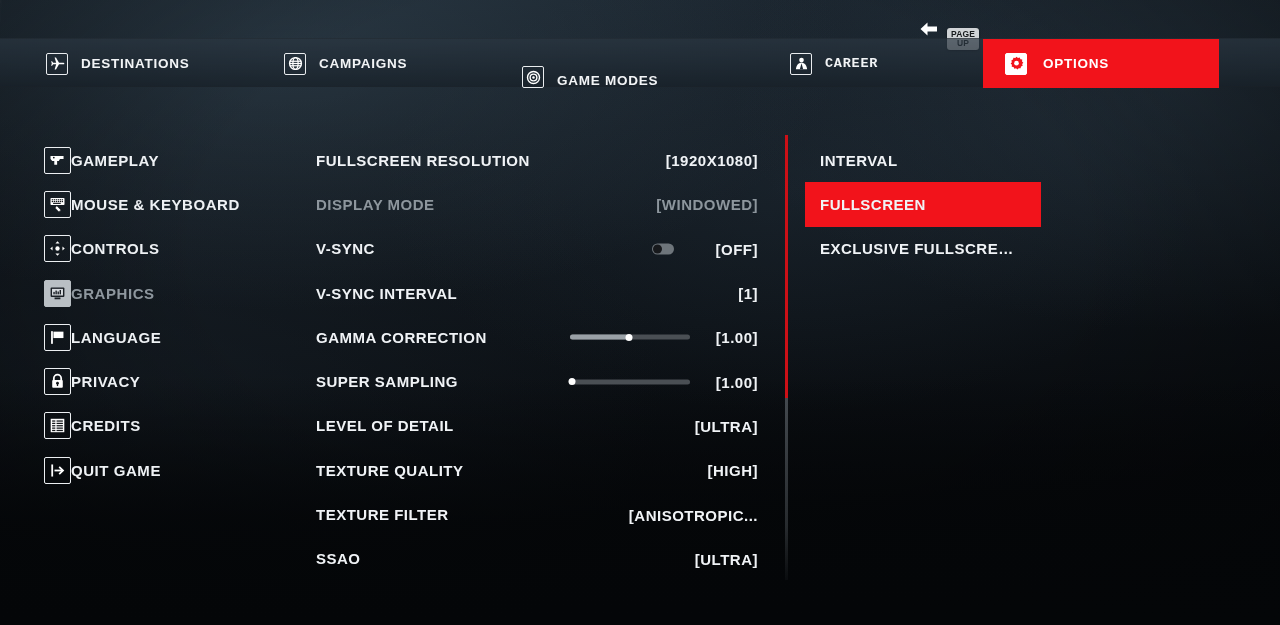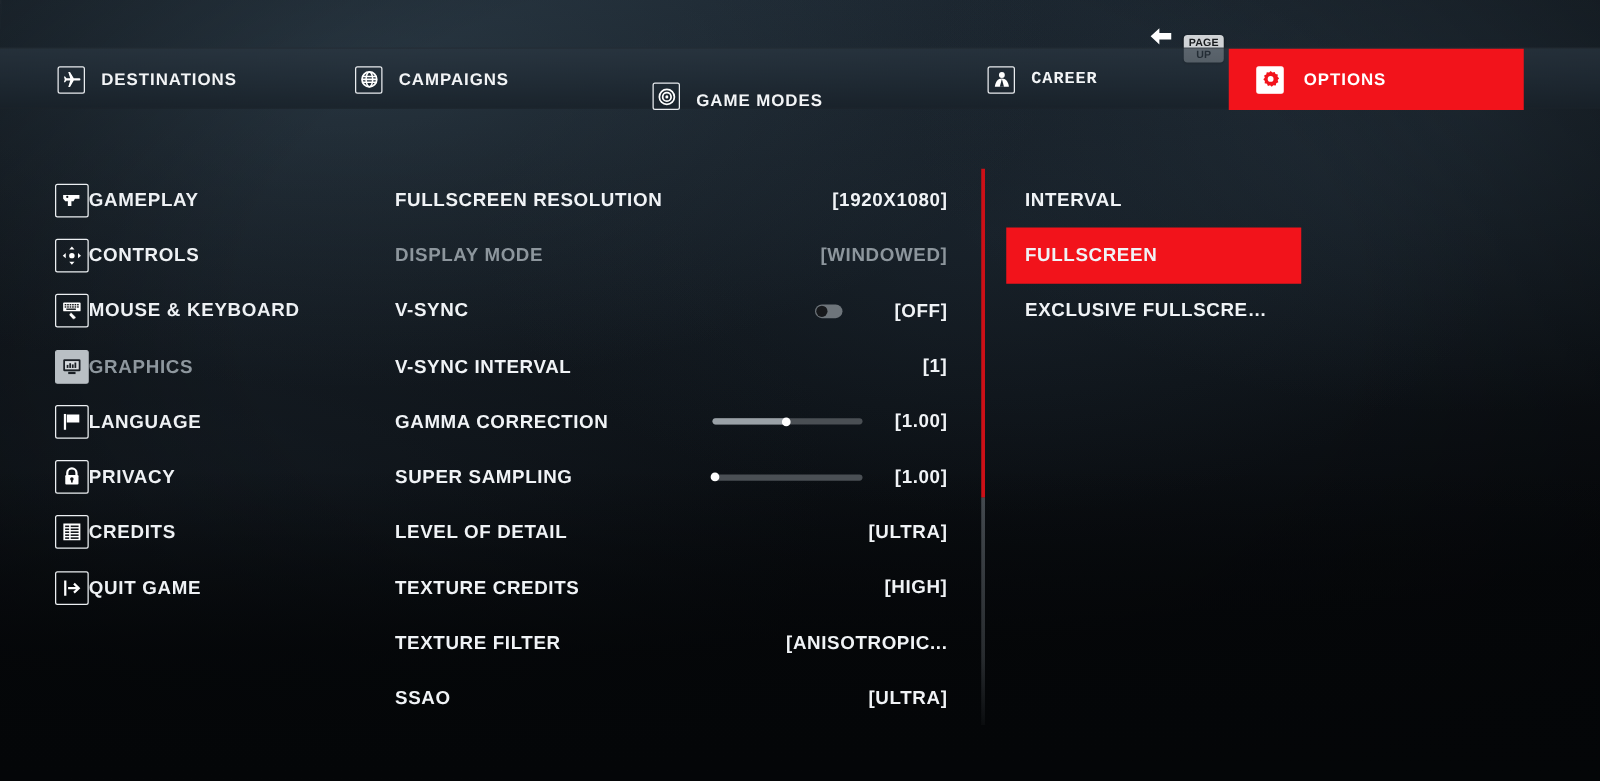--- a/index.html
+++ b/index.html
@@ -243,33 +243,20 @@
 <div id="sidebar">
 
   <div class="side-row">
     <span class="icon-sq">
       <svg width="17" height="17" viewBox="0 0 18 18">
         <path d="M1.6 4.2 L15.4 4.2 L15.4 7.4 L11.6 7.4 L10.4 9.6 L8.6 9.6 L8.6 13.6 L5.6 13.6 L5.6 9.6 L3.4 9.6 L1.6 7.4 Z" fill="#fff"></path>
         <circle cx="5.1" cy="5.9" r="0.95" fill="#15181c"></circle>
       </svg>
     </span>
     <span class="side-label">GAMEPLAY</span>
-  </div>
-
-  <div class="side-row">
-    <span class="icon-sq">
-      <svg width="17" height="17" viewBox="0 0 18 18">
-        <path d="M9 1.3 L11.2 3.8 L6.8 3.8 Z" fill="#fff"></path>
-        <path d="M9 16.7 L6.8 14.2 L11.2 14.2 Z" fill="#fff"></path>
-        <path d="M1.3 9 L3.8 6.8 L3.8 11.2 Z" fill="#fff"></path>
-        <path d="M16.7 9 L14.2 11.2 L14.2 6.8 Z" fill="#fff"></path>
-        <circle cx="9" cy="9" r="2.3" fill="#fff"></circle>
-      </svg>
-    </span>
-    <span class="side-label">CONTROLS</span>
   </div>
 
   <div class="side-row">
     <span class="icon-sq">
       <svg width="17" height="17" viewBox="0 0 18 18">
         <rect x="1.6" y="2.2" width="14.8" height="7.4" rx="0.8" fill="#fff"></rect>
         <g fill="#15181c">
           <rect x="2.9" y="3.4" width="1.4" height="1.2"></rect>
             <rect x="5" y="3.4" width="1.4" height="1.2"></rect>
           <rect x="7.1" y="3.4" width="1.4" height="1.2"></rect>
@@ -283,20 +270,33 @@
           <rect x="11.3" y="5.3" width="1.4" height="1.2"></rect>
             <rect x="13.4" y="5.3" width="1.4" height="1.2"></rect>
           <rect x="4.3" y="7.2" width="8.1" height="1.2"></rect>
         </g>
         <path d="M8.2 10.3 L12.5 14.7 A2.3 2.3 0 0 1 9.9 16.4 L6.5 12.6 Z" fill="#fff" stroke="#15181c" stroke-width="0.55"></path>
       </svg>
     </span>
     <span class="side-label">MOUSE &amp; KEYBOARD</span>
   </div>
 
+  <div class="side-row">
+    <span class="icon-sq">
+      <svg width="17" height="17" viewBox="0 0 18 18">
+        <path d="M9 1.3 L11.2 3.8 L6.8 3.8 Z" fill="#fff"></path>
+        <path d="M9 16.7 L6.8 14.2 L11.2 14.2 Z" fill="#fff"></path>
+        <path d="M1.3 9 L3.8 6.8 L3.8 11.2 Z" fill="#fff"></path>
+        <path d="M16.7 9 L14.2 11.2 L14.2 6.8 Z" fill="#fff"></path>
+        <circle cx="9" cy="9" r="2.3" fill="#fff"></circle>
+      </svg>
+    </span>
+    <span class="side-label">CONTROLS</span>
+  </div>
+
   <div class="side-row dim">
     <span class="icon-sq inverted">
       <svg width="17" height="17" viewBox="0 0 18 18">
         <rect x="1.7" y="2.6" width="14.6" height="10" rx="1" fill="#1b2026"></rect>
         <rect x="3.2" y="4.1" width="11.6" height="7" fill="#d6dade"></rect>
         <g fill="#1b2026">
           <rect x="4.6" y="7.3" width="1.5" height="2.6"></rect>
           <rect x="6.8" y="5.9" width="1.5" height="4"></rect>
           <rect x="9" y="6.9" width="1.5" height="3"></rect>
           <rect x="11.2" y="5.3" width="1.5" height="4.6"></rect>
@@ -405,21 +405,21 @@
     </span>
     <span class="set-value">[1.00]</span>
   </div>
 
   <div class="set-row">
     <span class="set-label">LEVEL OF DETAIL</span>
     <span class="set-value">[ULTRA]</span>
   </div>
 
   <div class="set-row">
-    <span class="set-label">TEXTURE CREDITS</span>
+    <span class="set-label">TEXTURE QUALITY</span>
     <span class="set-value">[HIGH]</span>
   </div>
 
   <div class="set-row">
     <span class="set-label">TEXTURE FILTER</span>
     <span class="set-value">[ANISOTROPIC...</span>
   </div>
 
   <div class="set-row">
     <span class="set-label">SSAO</span>

